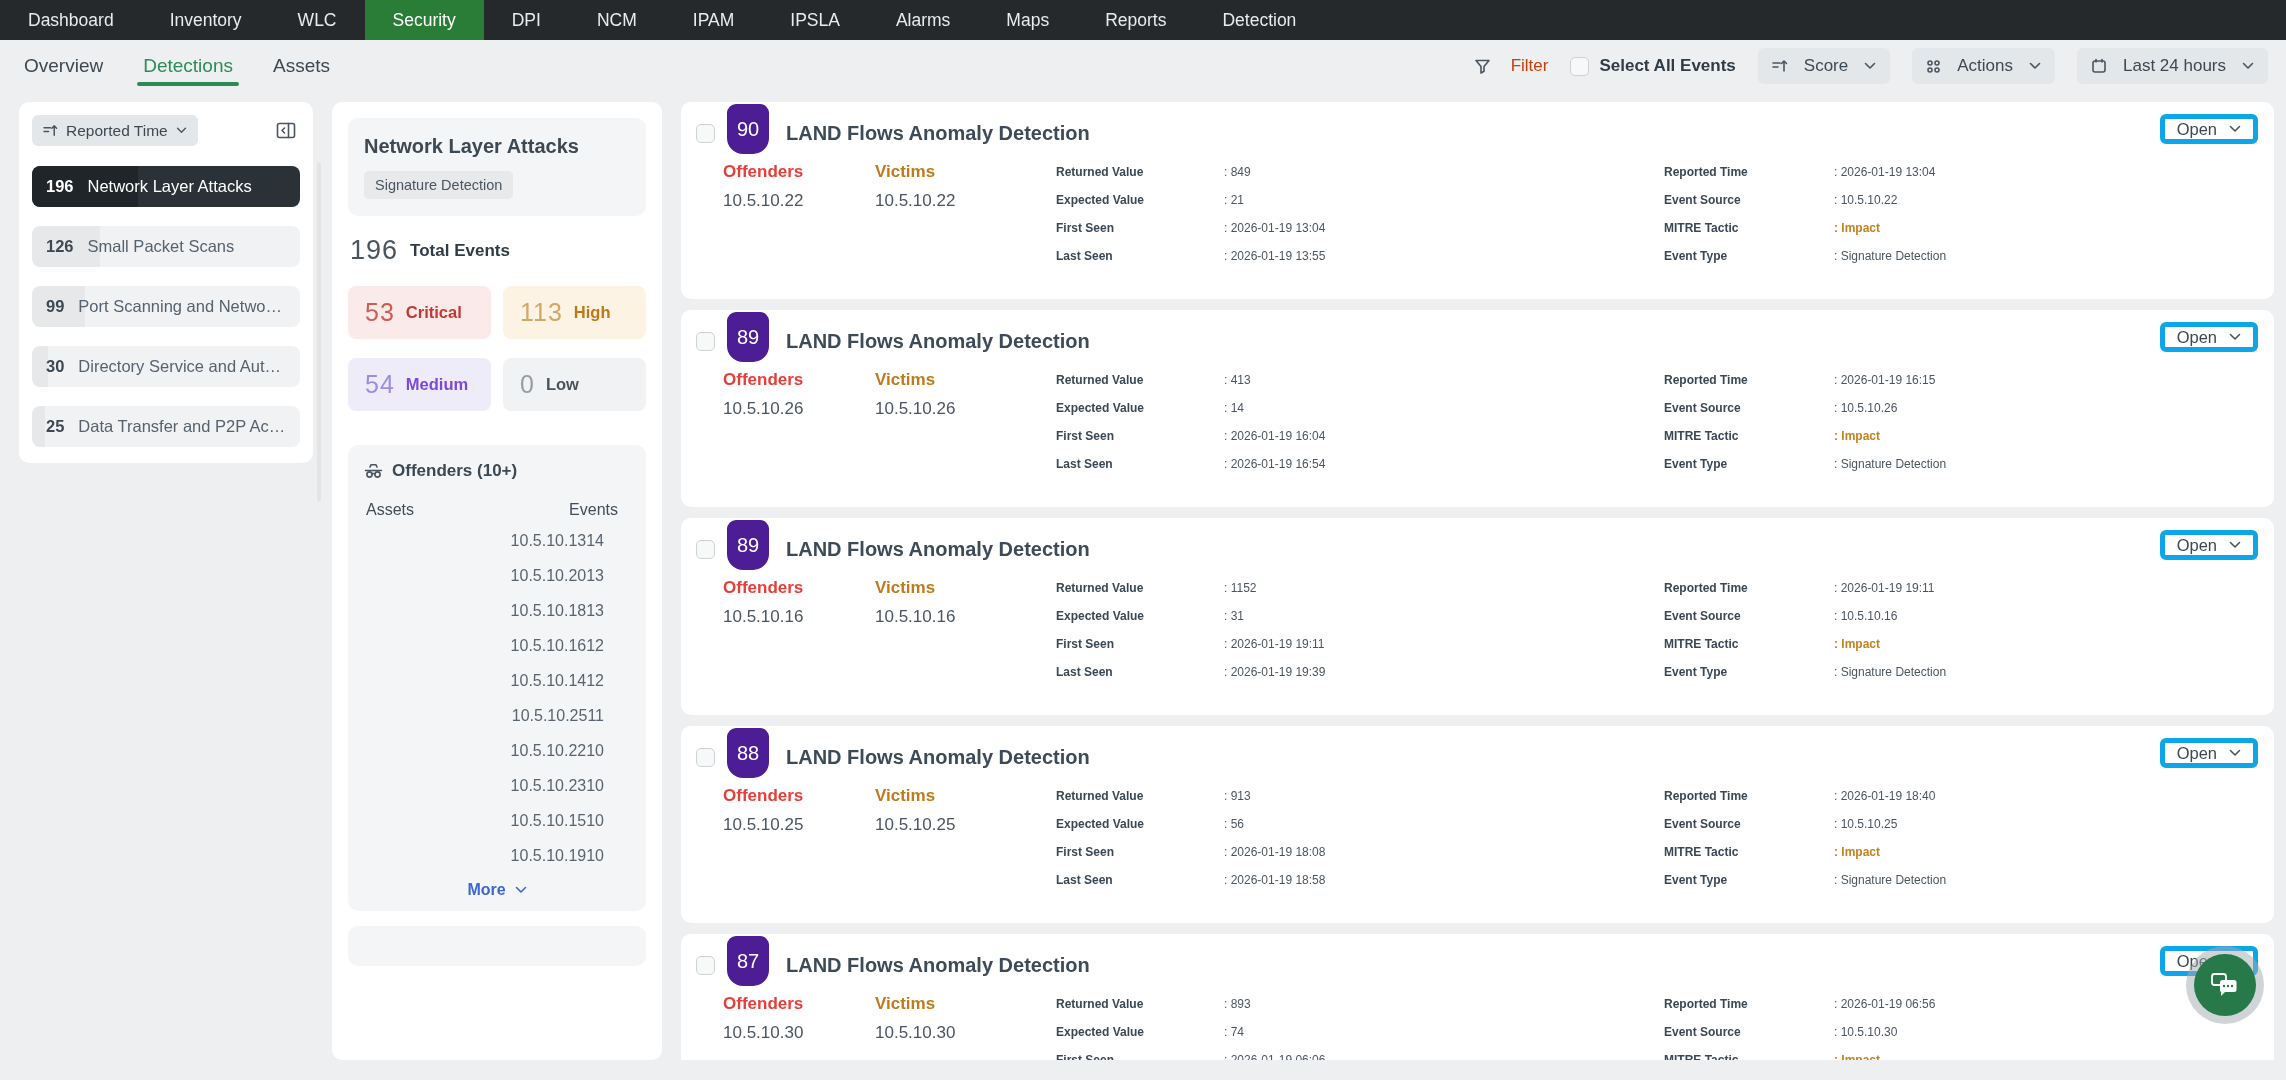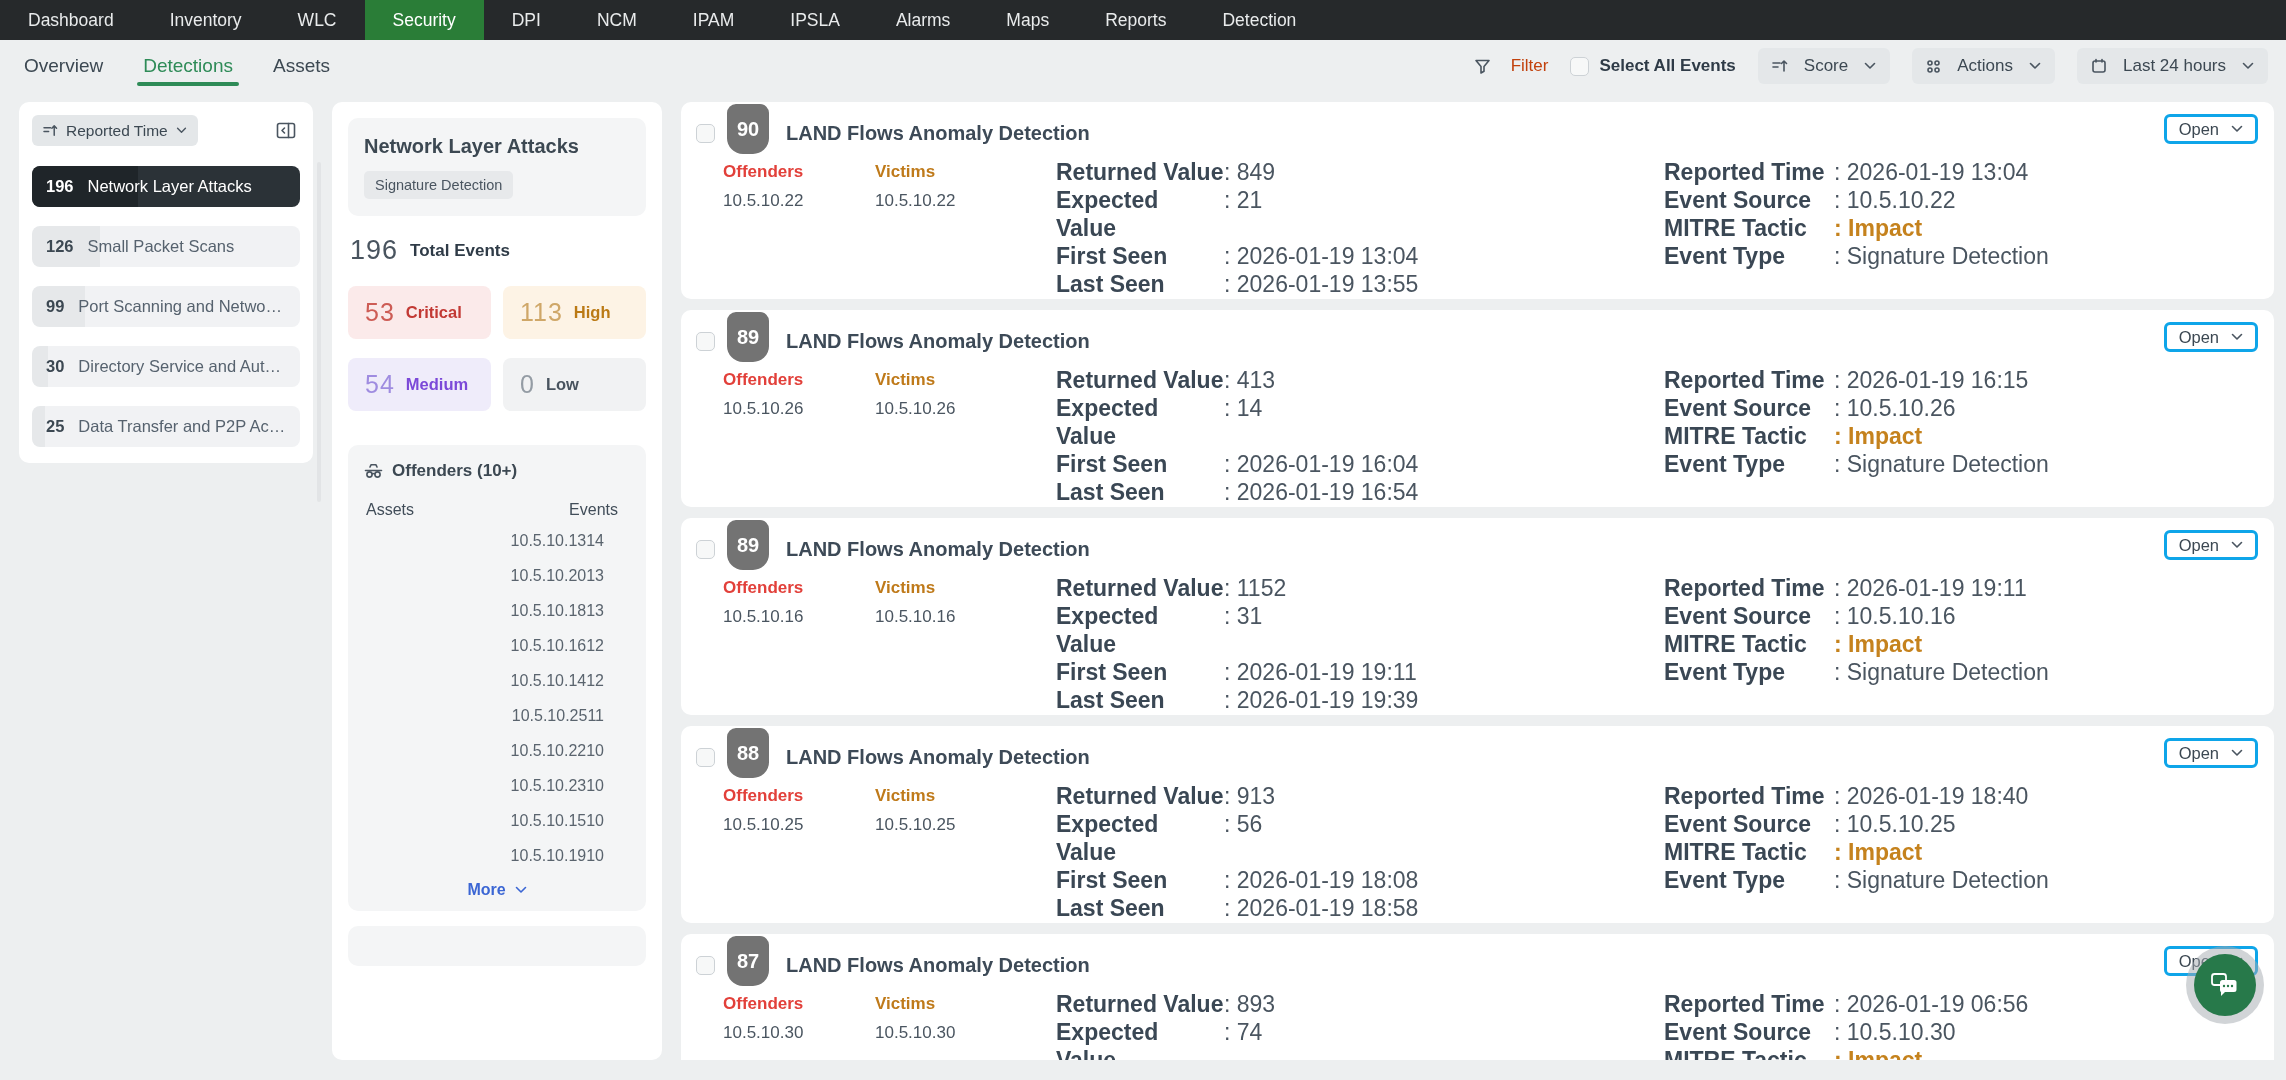--- a/index.html
+++ b/index.html
@@ -69,33 +69,33 @@
   .off-cols .ev-h { padding-right:10px; }
   .more-link { display:flex; align-items:center; justify-content:center; gap:9px; margin-top:8px; color:#3b66d4; font-weight:bold; font-size:16px; cursor:pointer; }
   .more-link svg { stroke:#3b66d4; }
   .next-stub { margin-top:15px; background:#f4f5f6; border-radius:10px; height:40px; }
 
   
   .main-col { flex:1; display:flex; flex-direction:column; gap:11px; height:958px; overflow:hidden; }
   .card { position:relative; background:#ffffff; border-radius:10px; height:197px; flex-shrink:0; }
   .card-head { display:flex; align-items:center; padding:18px 16px 0 15px; }
   .card-check { margin-top:-8px; }
-  .score-badge { margin:-16px 0 0 12px; width:42px; height:50px; background:#737373; border-radius:9px 9px 16px 16px; color:#ffffff; font-weight:bold; font-size:20px; display:flex; align-items:center; justify-content:center; }
+  .score-badge { margin:-16px 0 0 12px; width:42px; height:50px; background:#4c1d95; border-radius:9px 9px 16px 16px; color:#ffffff; font-weight:normal; font-size:20px; display:flex; align-items:center; justify-content:center; }
   .card-title { margin-left:17px; margin-top:-8px; font-size:20px; font-weight:bold; color:#3d4a57; }
-  .open-btn { position:absolute; top:12px; right:16px; height:30px; display:flex; align-items:center; gap:12px; border:3px solid #0ea5e9; border-radius:6px; background:#ffffff; padding:0 12px; font-size:16.5px; color:#3c4852; cursor:pointer; }
+  .open-btn { position:absolute; top:12px; right:16px; height:30px; display:flex; align-items:center; gap:12px; border:5px solid #0ea5e9; border-radius:6px; background:#ffffff; padding:0 12px; font-size:16.5px; color:#3c4852; cursor:pointer; }
   .card-body { display:flex; padding-left:42px; margin-top:4px; }
   .party { width:152px; }
   .party.victim-col { width:181px; }
   .party-label { font-size:17px; font-weight:bold; line-height:28px; }
   .party-label.off { color:#e2403a; } .party-label.vic { color:#bf7a1a; }
   .party-ip { font-size:17px; color:#4a5560; line-height:30px; }
   .kv-col { display:flex; flex-direction:column; }
   .kv-col.c1 { width:608px; }
   .kv-col.c2 { flex:1; }
-  .kv-row { display:flex; line-height:28px; font-size:23px; }
+  .kv-row { display:flex; line-height:28px; font-size:12px; }
   .kv-label { font-weight:bold; color:#3a4754; width:168px; flex-shrink:0; }
   .kv-col.c2 .kv-label { width:170px; }
   .kv-value { color:#4a5560; }
   .kv-value::before { content:": "; }
   .kv-value.tactic { color:#c5821d; font-weight:bold; }
 
   
   .chat-fab { position:fixed; right:30px; bottom:64px; width:62px; height:62px; border-radius:50%; background:#27794a; box-shadow:0 0 0 8px rgba(163,169,175,0.5); display:flex; align-items:center; justify-content:center; cursor:pointer; z-index:10; }
 </style>
 </head>

